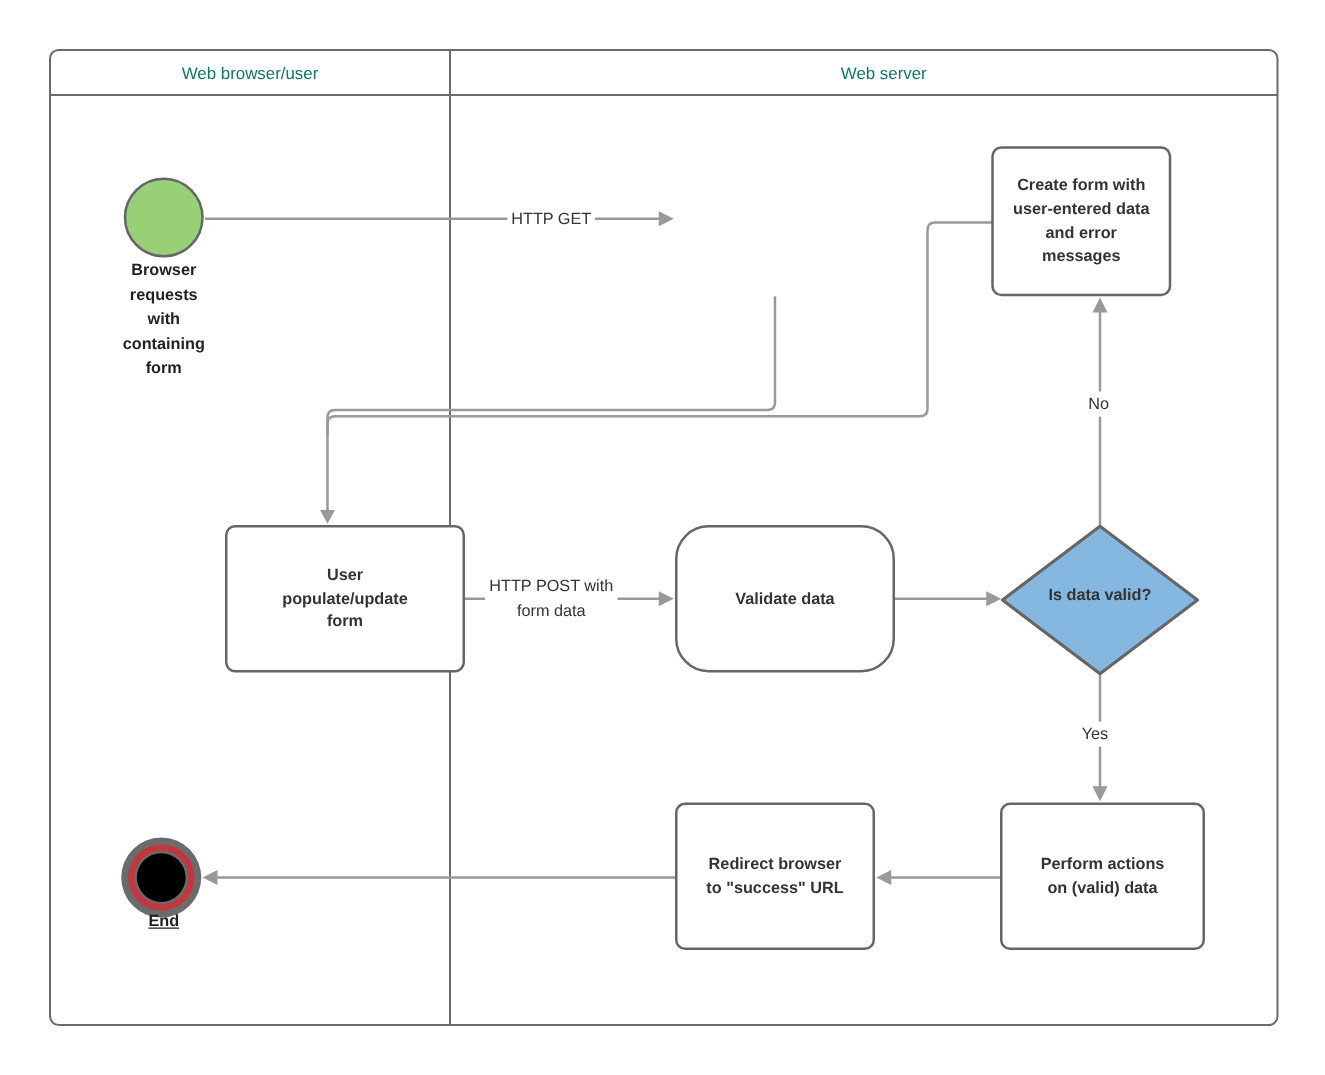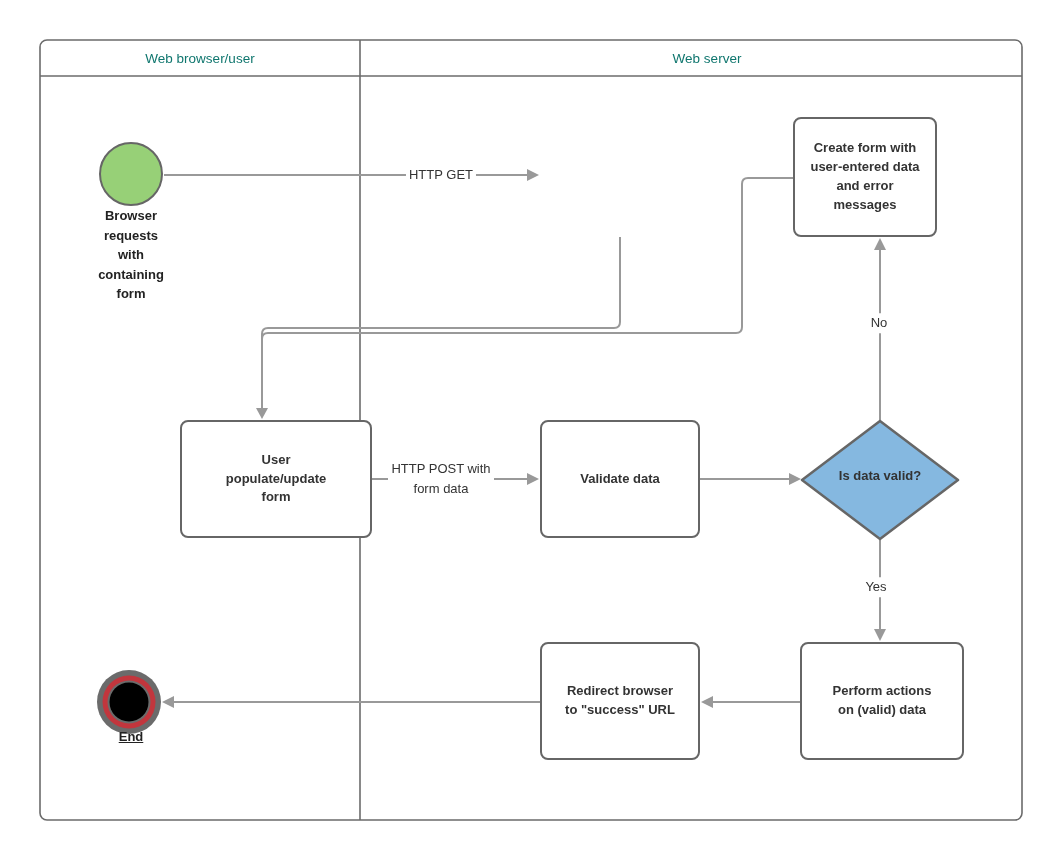--- a/index.html
+++ b/index.html
@@ -40,21 +40,21 @@
     font-weight: bold;
     font-size: 13px;
     line-height: 1.45;
     color: #333333;
   }
   .node-box .lbl { width: 112px; }
 
   #box-create-empty { left: 540px; top: 117px; width: 160px; height: 120px; }
   #box-create-form  { left: 793px; top: 117px; width: 144px; height: 120px; }
   #box-user         { left: 180px; top: 420px; width: 192px; height: 118px; }
-  #box-validate     { left: 540px; top: 420px; width: 160px; height: 118px; }
+  #box-validate     { left: 540px; top: 420px; width: 176px; height: 118px; border-radius: 27px; }
   #box-perform      { left: 800px; top: 642px; width: 164px; height: 118px; }
   #box-redirect     { left: 540px; top: 642px; width: 160px; height: 118px; }
 
   #decision-label {
     position: absolute;
     left: 820px; top: 468px; width: 120px;
     text-align: center;
     font-weight: bold;
     font-size: 13px;
     color: #333333;

